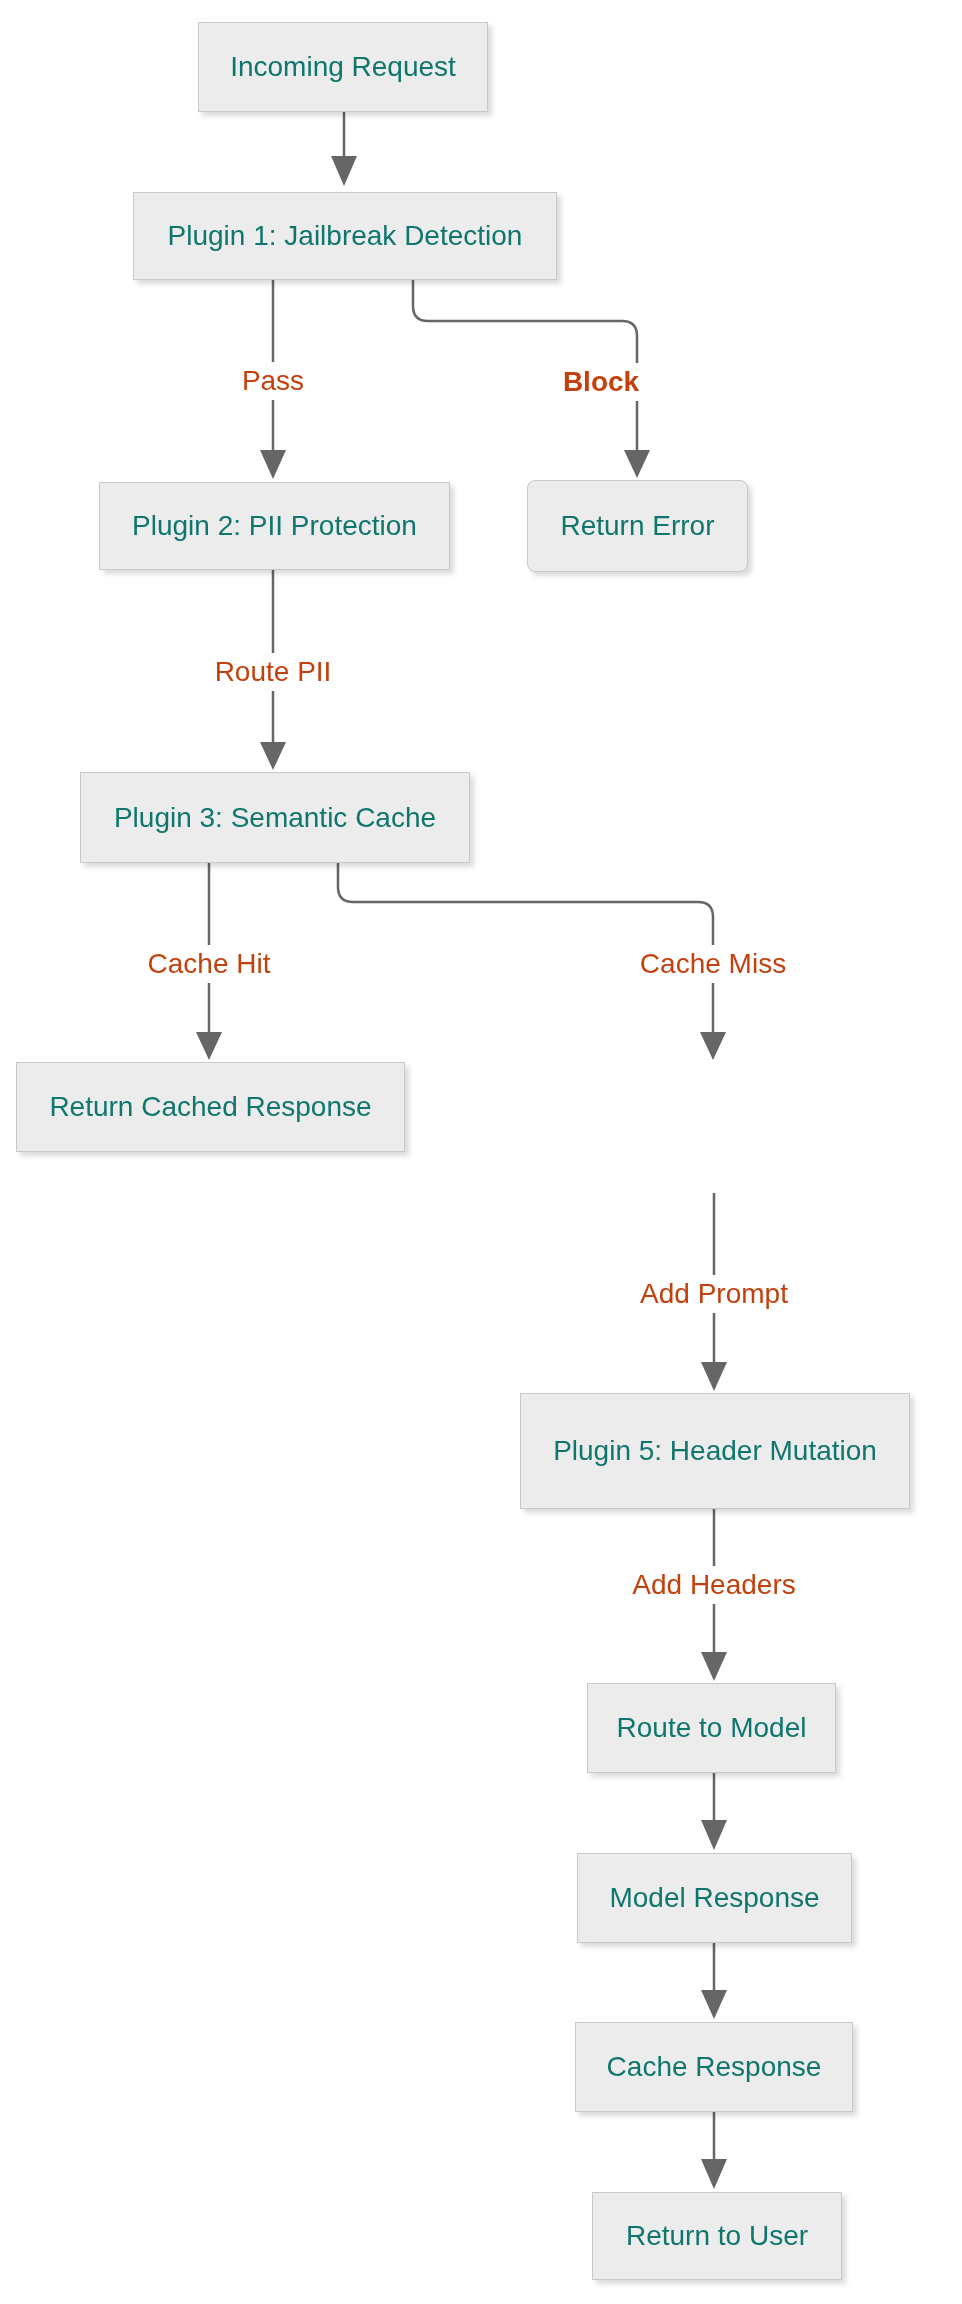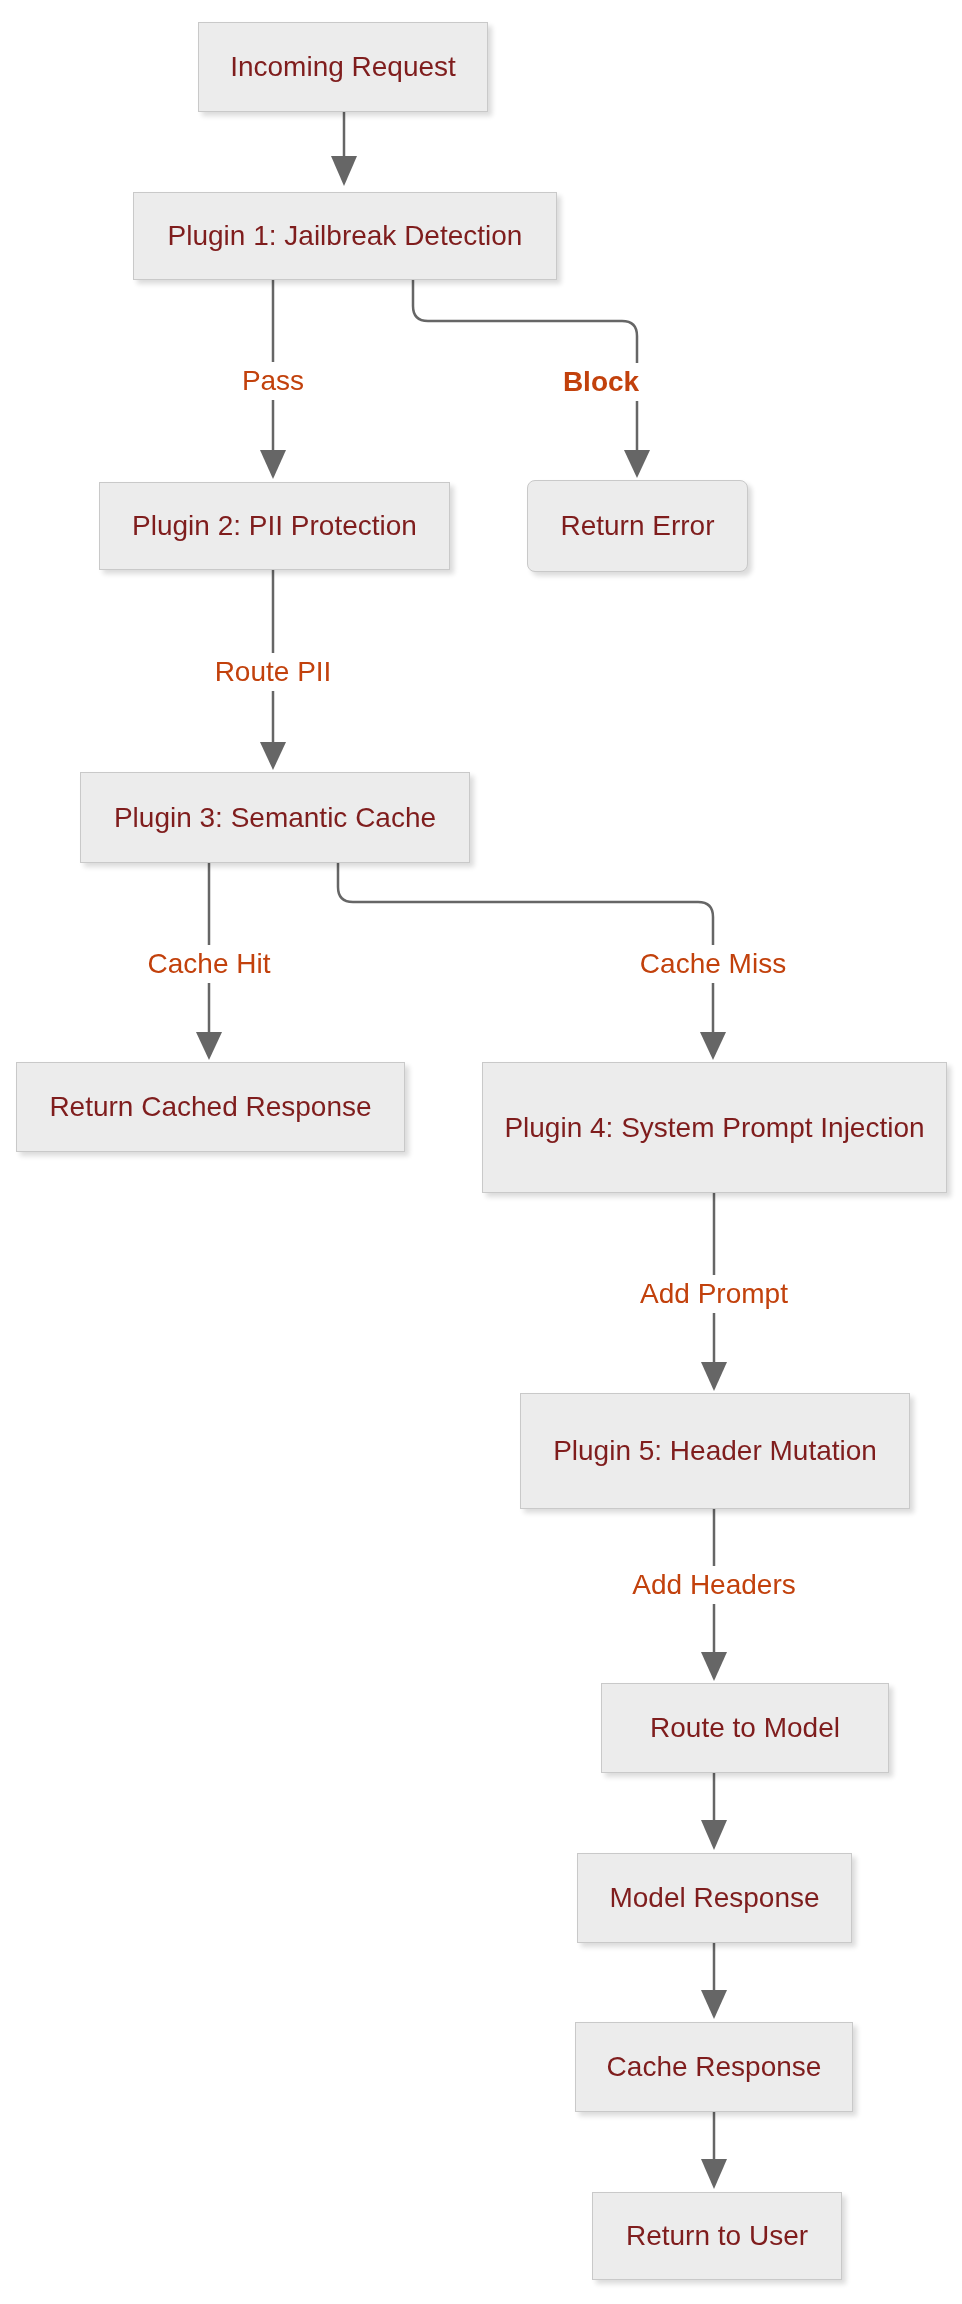--- a/index.html
+++ b/index.html
@@ -36,21 +36,21 @@
     box-sizing: border-box;
     background: #ececec;
     border: 1px solid #c9c9c9;
     box-shadow: 4px 4px 5px rgba(0,0,0,0.14);
     display: flex;
     align-items: center;
     justify-content: center;
     text-align: center;
     font-size: 28px;
     line-height: 1.4;
-    color: #7f1d1d;
+    color: #0f766e;
     padding: 0 14px;
   }
   .edge-label {
     position: absolute;
     transform: translate(-50%, -50%);
     background: #ffffff;
     padding: 3px 8px;
     font-size: 28px;
     color: #c2410c;
     white-space: nowrap;
@@ -113,25 +113,24 @@
   <div class="node" style="left:133px; top:192px; width:424px; height:88px;">Plugin 1: Jailbreak Detection</div>
 
   <div class="node" style="left:99px; top:482px; width:351px; height:88px;">Plugin 2: PII Protection</div>
 
   <div class="node" style="left:527px; top:480px; width:221px; height:92px;border-radius:8px;">Return Error</div>
 
   <div class="node" style="left:80px; top:772px; width:390px; height:91px;">Plugin 3: Semantic Cache</div>
 
   <div class="node" style="left:16px; top:1062px; width:389px; height:90px;">Return Cached Response</div>
 
-  <div class="node" style="left:482px; top:1062px; width:465px; height:131px;">Plugin 4: System Prompt Injection</div>
 
   <div class="node" style="left:520px; top:1393px; width:390px; height:116px;">Plugin 5: Header Mutation</div>
 
-  <div class="node" style="left:587px; top:1683px; width:288px; height:90px;margin-left:14px;">Route to Model</div>
+  <div class="node" style="left:587px; top:1683px; width:249px; height:90px;">Route to Model</div>
 
   <div class="node" style="left:577px; top:1853px; width:275px; height:90px;">Model Response</div>
 
   <div class="node" style="left:592px; top:2192px; width:250px; height:88px;">Return to User</div>
 
   <div class="node" style="left:575px; top:2022px; width:278px; height:90px;">Cache Response</div>
 
   <div class="edge-label" style="left:273px; top:381px;">Pass</div>
 
   <div class="edge-label" style="left:601px; top:382px;font-weight:bold;">Block</div>

